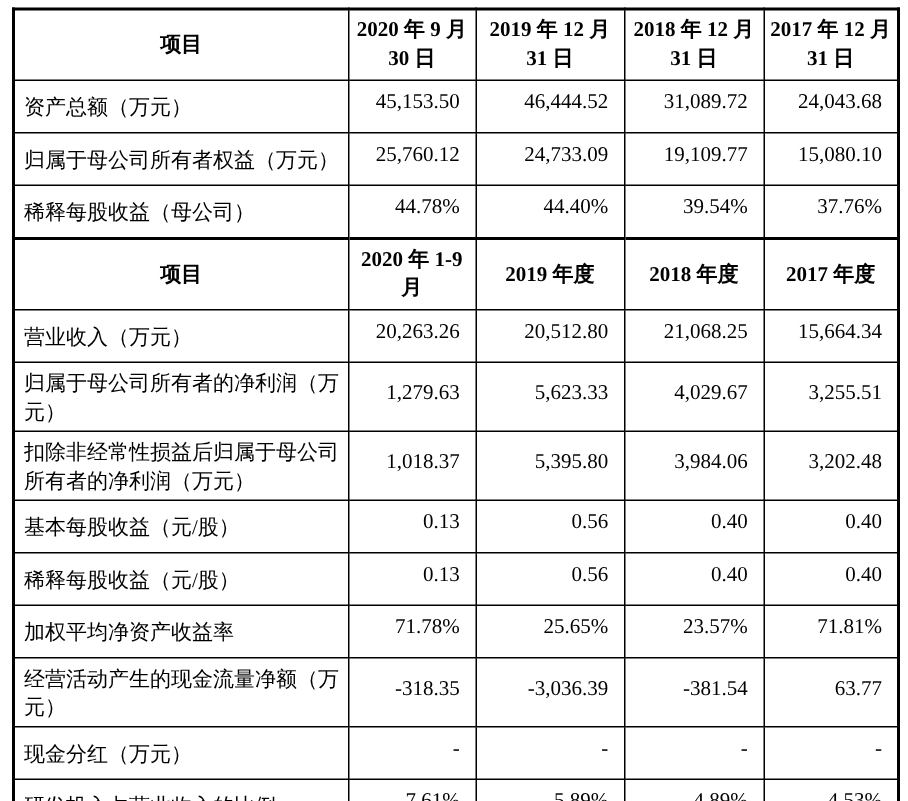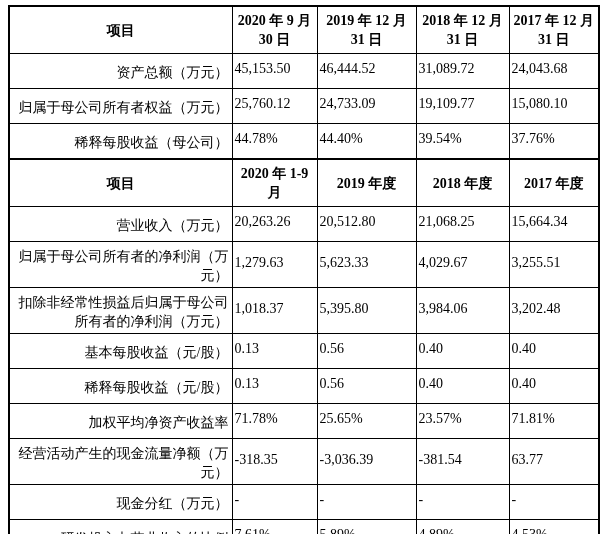--- a/index.html
+++ b/index.html
@@ -35,25 +35,26 @@
     overflow: hidden;
   }
   th {
     font-weight: bold;
     text-align: center;
     white-space: pre-line;
     line-height: 19px;
     padding: 4px 2px;
   }
   td.label {
-    text-align: right;
+    text-align: left;
     line-height: 19px;
     padding: 5px 3px 2px 6px;
   }
   td.num {
+    text-align: right;
     line-height: 19px;
     padding: 5px 10px 10px 2px;
     font-variant-numeric: lining-nums;
   }
   tr.section2-head th {
     border-top: 2px solid #000000;
   }
 </style>
 </head>
 <body>

